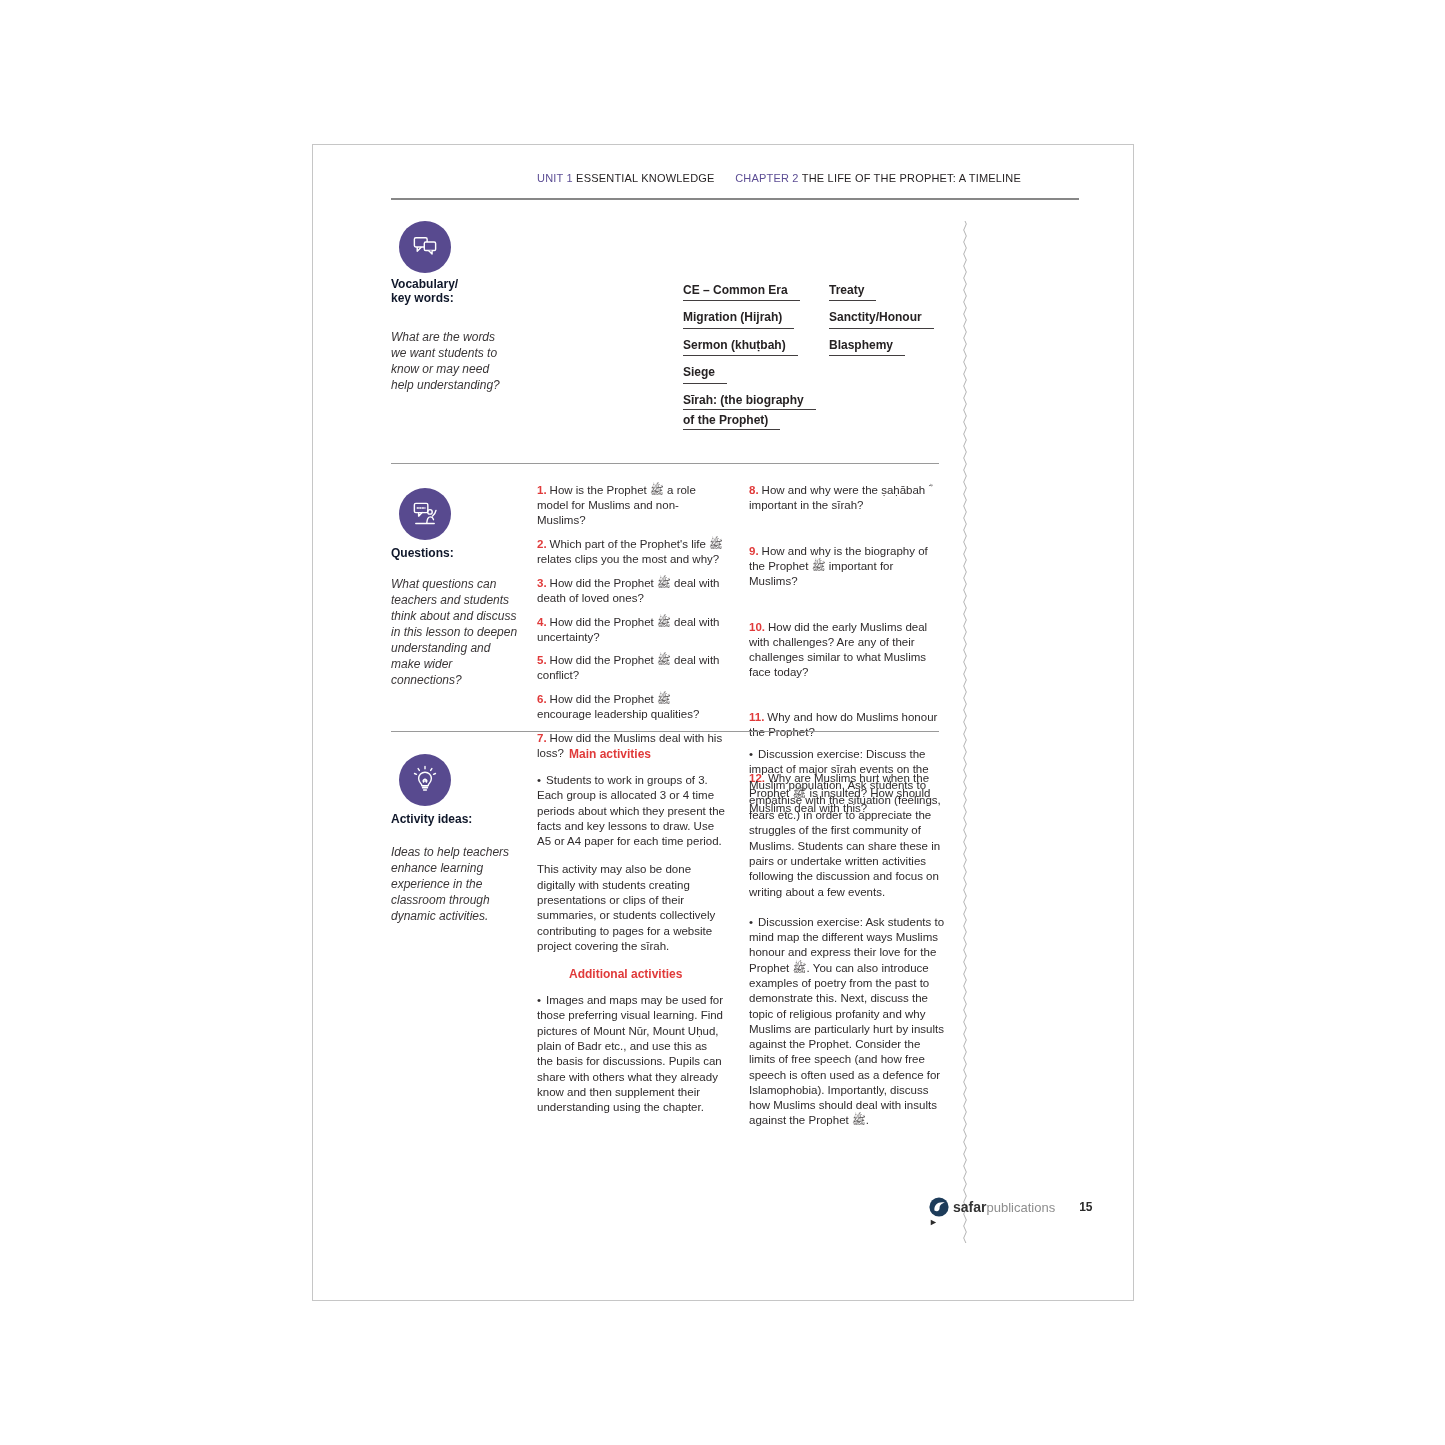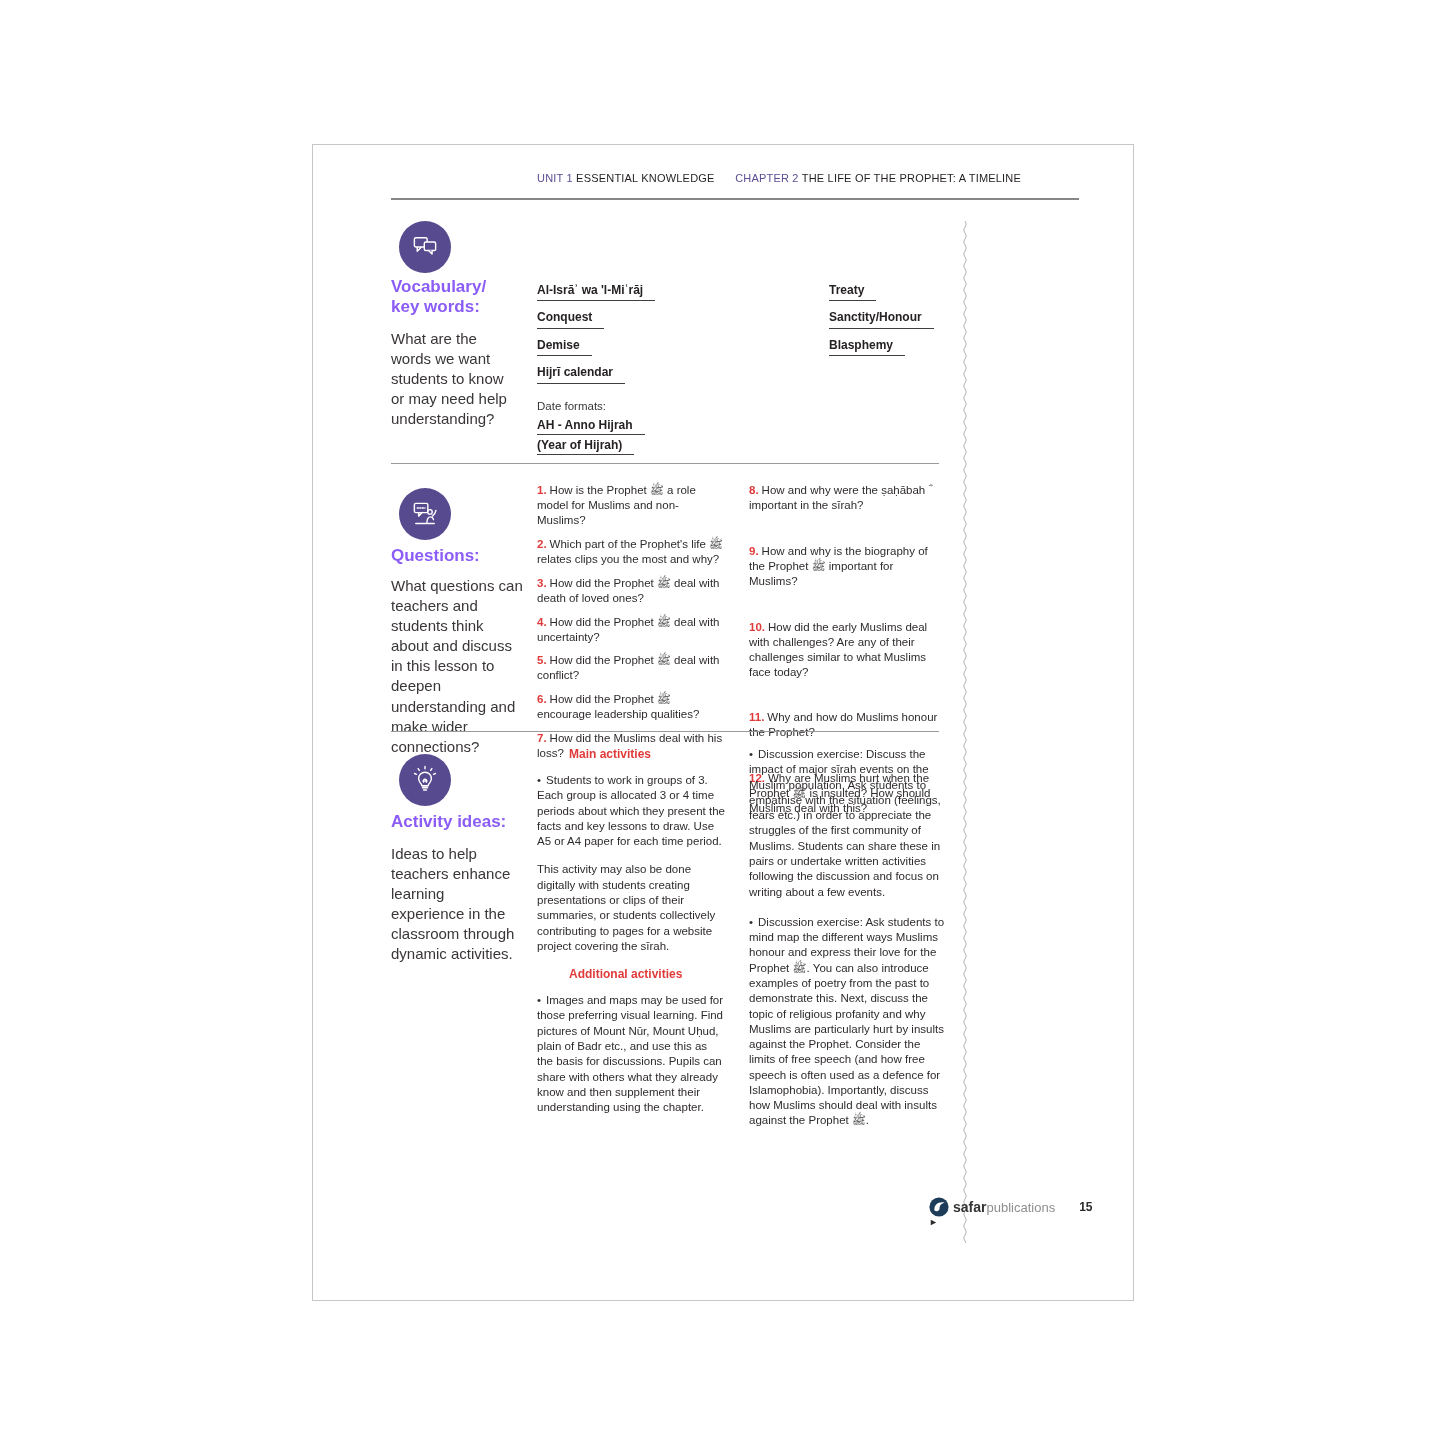--- a/index.html
+++ b/index.html
@@ -10,22 +10,22 @@
   .abs{position:absolute;}
 
   
   .crumb{left:224px;top:27px;font-size:11px;font-weight:normal;letter-spacing:.2px;white-space:nowrap;color:#231f20;}
   .crumb .pur{color:#5c4d94;}
   .crumb .gap{display:inline-block;width:14px;}
   .rule{left:78px;top:53px;width:688px;height:2px;background:#878787;}
 
   
   .sec-icon{width:52px;height:52px;border-radius:50%;background:#584a8f;display:flex;align-items:center;justify-content:center;}
-  .sec-title{color:#8b5cf6;font-weight:bold;font-size:17px;line-height:1.18;}
-  .sec-desc{font-size:15px;line-height:1.34;color:#3a3637;}
+  .sec-title{color:#0f172a;font-weight:bold;font-size:12px;line-height:1.18;}
+  .sec-desc{font-size:12px;line-height:1.34;color:#3a3637;font-style:italic;}
 
   
   .vcol{display:flex;flex-direction:column;align-items:flex-start;}
   .term{display:inline-block;font-size:12px;font-weight:bold;color:#262223;
         border-bottom:1px solid #423e3f;padding:0 12px 3px 0;margin-bottom:9px;line-height:1.2;}
   .term.tight{margin-bottom:3px;padding-bottom:2px;}
   .plain-label{font-size:11.5px;color:#3a3637;margin:7px 0 6px 0;}
 
   
   .qcol{display:flex;flex-direction:column;}
@@ -69,30 +69,29 @@
           <path d="M34 29 v5 l-5 -5" fill="#584a8f"></path>
         </g>
       </svg>
     </div>
     <div class="abs sec-title" style="left:78px;top:132px;width:150px;">
       <div>Vocabulary/</div>
       <div>key words:</div>
     </div>
     <div class="abs sec-desc" style="left:78px;top:184px;width:120px;">What are the words we want students to know or may need help understanding?</div>
 
-    <div class="abs vcol" style="left:224px;top:138px;">
-      <span class="term">Al-Isrāʾ wa 'l-Miʿrāj</span>
-      <span class="term">Conquest</span>
-      <span class="term">Demise</span>
-      <span class="term">Hijrī calendar</span>
-      <span class="plain-label">Date formats:</span>
-      <span class="term tight">AH - Anno Hijrah</span>
-      <span class="term tight">(Year of Hijrah)</span>
+
+    <div class="abs vcol" style="left:370px;top:138px;">
+      <span class="term">CE – Common Era</span>
+      <span class="term">Migration (Hijrah)</span>
+      <span class="term">Sermon (khuṭbah)</span>
+      <span class="term">Siege</span>
+      <span class="term tight">Sīrah: (the biography</span>
+      <span class="term tight">of the Prophet)</span>
     </div>
-
 
     <div class="abs vcol" style="left:516px;top:138px;">
       <span class="term">Treaty</span>
       <span class="term">Sanctity/Honour</span>
       <span class="term">Blasphemy</span>
     </div>
 
     <div class="abs" style="left:78px;top:318px;width:548px;height:1px;background:#9a9a9a;"></div>
 
     <div class="abs sec-icon" style="left:86px;top:343px;">

